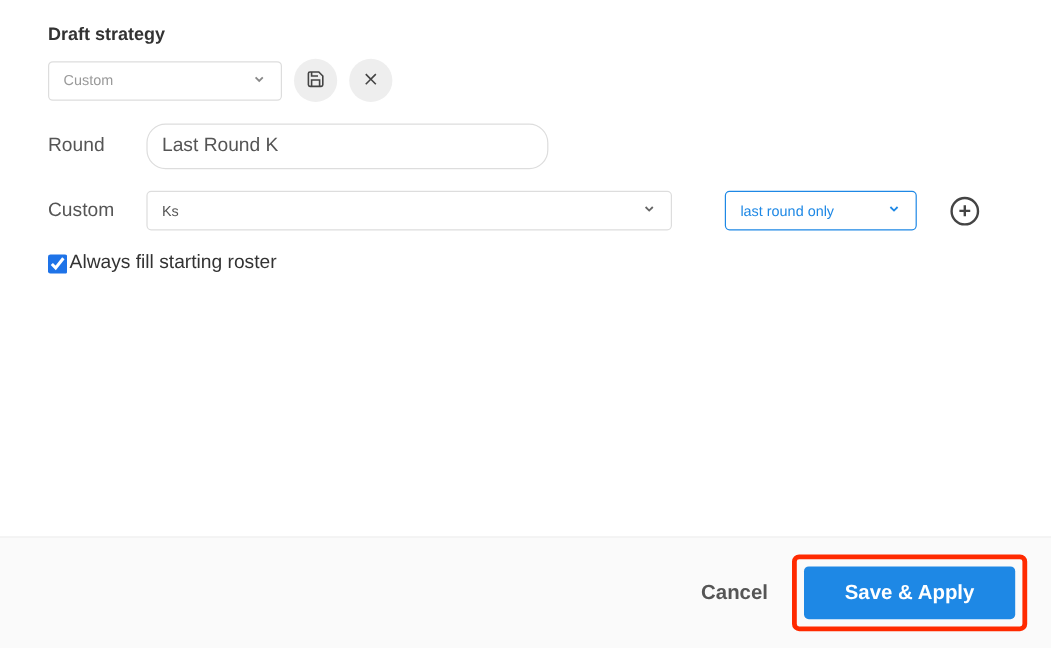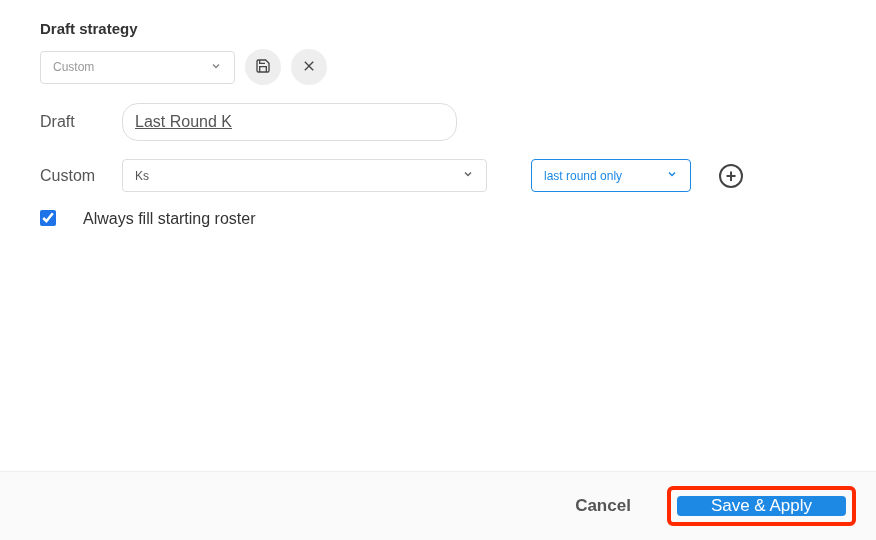--- a/index.html
+++ b/index.html
@@ -48,23 +48,22 @@
     .strategy-row { display: flex; align-items: center; gap: 10px; margin-bottom: 18px; }
     .strategy-select { width: 195px; }
     .text-input {
       border: 1px solid #ddd;
       border-radius: 16px;
       padding: 9px 12px;
       font-size: 16px;
       color: #555;
       width: 335px;
       font-family: inherit;
-      text-decoration: underline;
-    }
-    .suggest-select { width: 365px; }
+    }
+    .suggest-select { width: 438px; }
     .timing-select {
       width: 160px;
       border: 1px solid #1e88e5;
       color: #1e88e5;
       margin-left: 32px;
     }
     .circle-btn {
       width: 36px;
       height: 36px;
       border-radius: 50%;
@@ -86,64 +85,64 @@
       justify-content: center;
       cursor: pointer;
       font-weight: bold;
       color: #444;
       margin-left: 16px;
       font-size: 18px;
       line-height: 1;
     }
     .checkbox-row {
       display: flex;
-      align-items: flex-start;
-      gap: 27px;
+      align-items: flex-end;
+      gap: 2px;
       margin-top: 4px;
     }
     .checkbox {
       width: 16px;
       height: 16px;
       accent-color: #1e73e8;
       cursor: pointer;
     }
     .chevron svg { width: 12px; height: 12px; }
     .footer {
       position: absolute;
       bottom: 0;
       left: 0;
       right: 0;
       border-top: 1px solid #eee;
       background: #fafafa;
       display: flex;
       justify-content: flex-end;
       align-items: center;
-      gap: 26px;
+      gap: 10px;
       padding: 14px 20px 14px 14px;
     }
     .cancel-btn {
       color: #555;
       font-weight: 600;
       font-size: 17px;
       cursor: pointer;
       padding: 8px 10px;
     }
     .highlight-box {
       border: 4px solid #ff2a00;
       border-radius: 6px;
       padding: 6px;
     }
     .primary-btn {
       background: #1e88e5;
       color: #fff;
       border: none;
       border-radius: 4px;
-      padding: 0 34px;
+      padding: 12px 34px;
       font-size: 17px;
-      font-weight: 400;
+      font-weight: 700;
       cursor: pointer;
     }
   </style>
 </head>
 <body>
 
 <div class="content">
   <div class="section-title">Draft strategy</div>
 
   <div class="strategy-row">
@@ -167,21 +166,21 @@
     <button class="circle-btn">
       <span>
         <svg viewBox="0 0 24 24" fill="#444">
             <path d="M19 6.41 17.59 5 12 10.59 6.41 5 5 6.41 10.59 12 5 17.59 6.41 19 12 13.41 17.59 19 19 17.59 13.41 12z"></path>
           </svg>
       </span>
     </button>
   </div>
 
   <div class="row">
-    <div class="label">Draft</div>
+    <div class="label">Round</div>
     <input class="text-input" type="text" value="Last Round K" style="">
   </div>
 
   <div class="row">
     <div class="label">Custom</div>
     <div class="select-box suggest-select">
       <span>Ks</span>
       <span class="chevron">
         <svg viewBox="0 0 24 24" fill="none" stroke="#666" stroke-width="3">
             <polyline points="6 9 12 15 18 9"></polyline>

